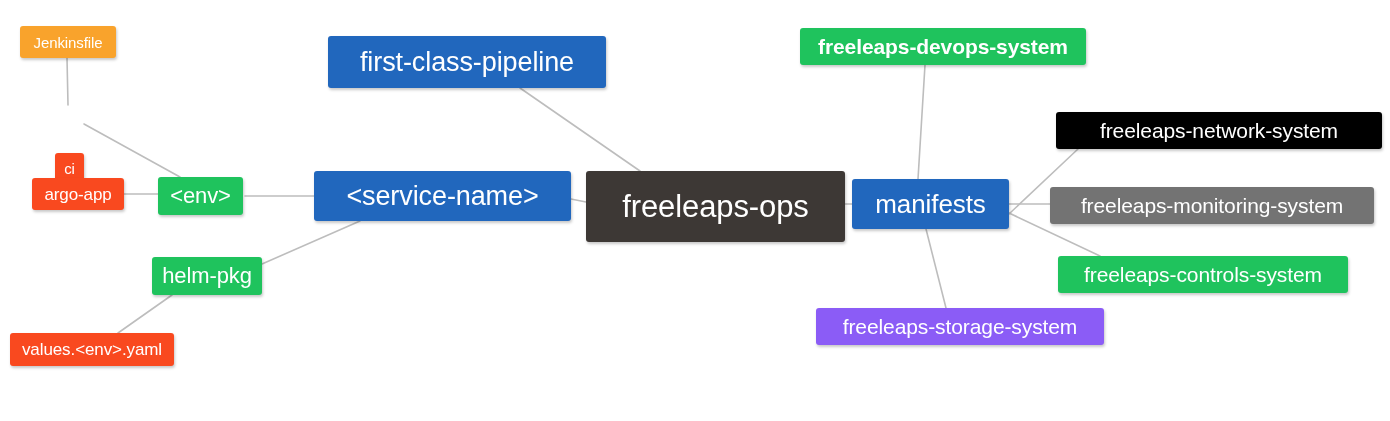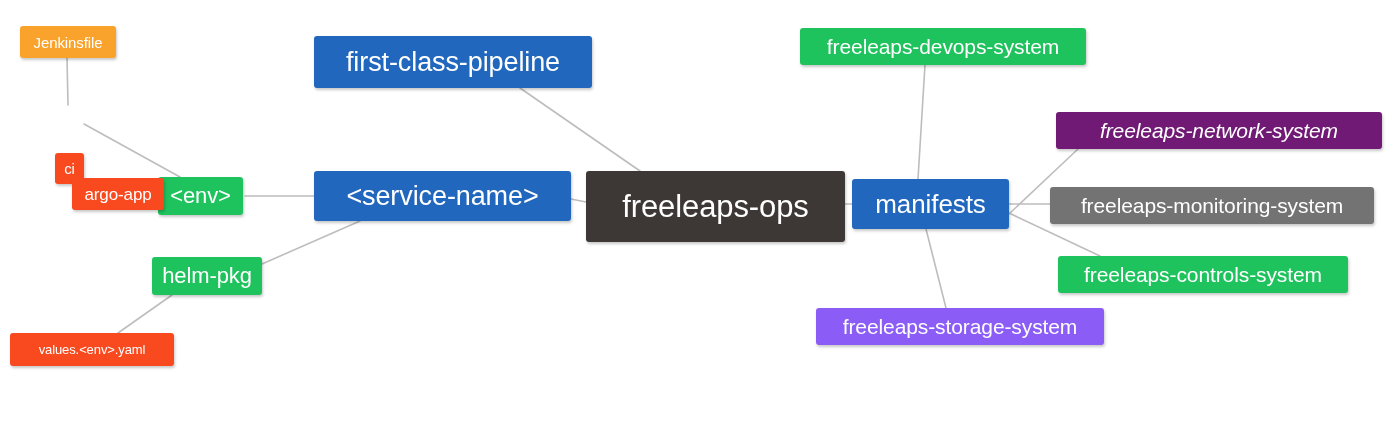--- a/index.html
+++ b/index.html
@@ -59,51 +59,51 @@
       <line x1="918" y1="179" x2="925" y2="65" stroke="#bdbdbd" stroke-width="1.6" stroke-linecap="round"></line>
       <line x1="1009" y1="214" x2="1078" y2="149" stroke="#bdbdbd" stroke-width="1.6" stroke-linecap="round"></line>
       <line x1="1009" y1="204" x2="1050" y2="204" stroke="#bdbdbd" stroke-width="1.6" stroke-linecap="round"></line>
       <line x1="1009" y1="213" x2="1100" y2="256" stroke="#bdbdbd" stroke-width="1.6" stroke-linecap="round"></line>
       <line x1="926" y1="229" x2="946" y2="308" stroke="#bdbdbd" stroke-width="1.6" stroke-linecap="round"></line>
     </svg>
   <div id="node-layer">
       <div class="node" style="left: 586px; top: 171px; width: 259px; height: 71px; background: rgb(61, 56, 53); font-size: 31px;">
         <span class="node-label">freeleaps-ops</span>
       </div>
-      <div class="node" style="left: 314px; top: 36px; width: 278px; height: 52px; background: rgb(33, 103, 189); font-size: 27px;">
+      <div class="node" style="left: 328px; top: 36px; width: 278px; height: 52px; background: rgb(33, 103, 189); font-size: 27px;">
         <span class="node-label">first-class-pipeline</span>
       </div>
       <div class="node" style="left: 314px; top: 171px; width: 257px; height: 50px; background: rgb(33, 103, 189); font-size: 27px;">
         <span class="node-label">&lt;service-name&gt;</span>
       </div>
       <div class="node" style="left: 852px; top: 179px; width: 157px; height: 50px; background: rgb(33, 103, 189); font-size: 26px;">
         <span class="node-label">manifests</span>
       </div>
       <div class="node" style="left: 158px; top: 177px; width: 85px; height: 38px; background: rgb(31, 195, 93); font-size: 22px;">
         <span class="node-label">&lt;env&gt;</span>
       </div>
       <div class="node" style="left: 152px; top: 257px; width: 110px; height: 38px; background: rgb(31, 195, 93); font-size: 22px;">
         <span class="node-label">helm-pkg</span>
       </div>
       <div class="node" style="left: 55px; top: 105px; width: 29px; height: 31px; background: rgb(249, 73, 31); font-size: 15px; margin-top: 48px;">
         <span class="node-label">ci</span>
       </div>
       <div class="node" style="left: 20px; top: 26px; width: 96px; height: 32px; background: rgb(249, 163, 44); font-size: 15px;">
         <span class="node-label">Jenkinsfile</span>
       </div>
-      <div class="node" style="left: 32px; top: 178px; width: 92px; height: 32px; background: rgb(249, 73, 31); font-size: 17px; margin-left: 40px;">
+      <div class="node" style="left: 32px; top: 178px; width: 92px; height: 32px; background: rgb(249, 73, 31); font-size: 17px;">
         <span class="node-label">argo-app</span>
       </div>
-      <div class="node" style="left: 10px; top: 333px; width: 164px; height: 33px; background: rgb(249, 73, 31); font-size: 13px;">
+      <div class="node" style="left: 10px; top: 333px; width: 164px; height: 33px; background: rgb(249, 73, 31); font-size: 17px;">
         <span class="node-label">values.&lt;env&gt;.yaml</span>
       </div>
-      <div class="node" style="left: 800px; top: 28px; width: 286px; height: 37px; background: rgb(31, 195, 93); font-size: 21px;">
+      <div class="node" style="left: 800px; top: 28px; width: 286px; height: 37px; background: rgb(31, 195, 93); font-size: 21px; font-weight: bold;">
         <span class="node-label">freeleaps-devops-system</span>
       </div>
-      <div class="node" style="left: 1056px; top: 112px; width: 326px; height: 37px; background: #701a75; font-size: 21px; font-style: italic;">
+      <div class="node" style="left: 1056px; top: 112px; width: 326px; height: 37px; background: #000000; font-size: 21px;">
         <span class="node-label">freeleaps-network-system</span>
       </div>
       <div class="node" style="left: 1050px; top: 187px; width: 324px; height: 37px; background: #737373; font-size: 21px;">
         <span class="node-label">freeleaps-monitoring-system</span>
       </div>
       <div class="node" style="left: 1058px; top: 256px; width: 290px; height: 37px; background: rgb(31, 195, 93); font-size: 21px;">
         <span class="node-label">freeleaps-controls-system</span>
       </div>
       <div class="node" style="left: 816px; top: 308px; width: 288px; height: 37px; background: #8b5cf6; font-size: 21px;">
         <span class="node-label">freeleaps-storage-system</span>

